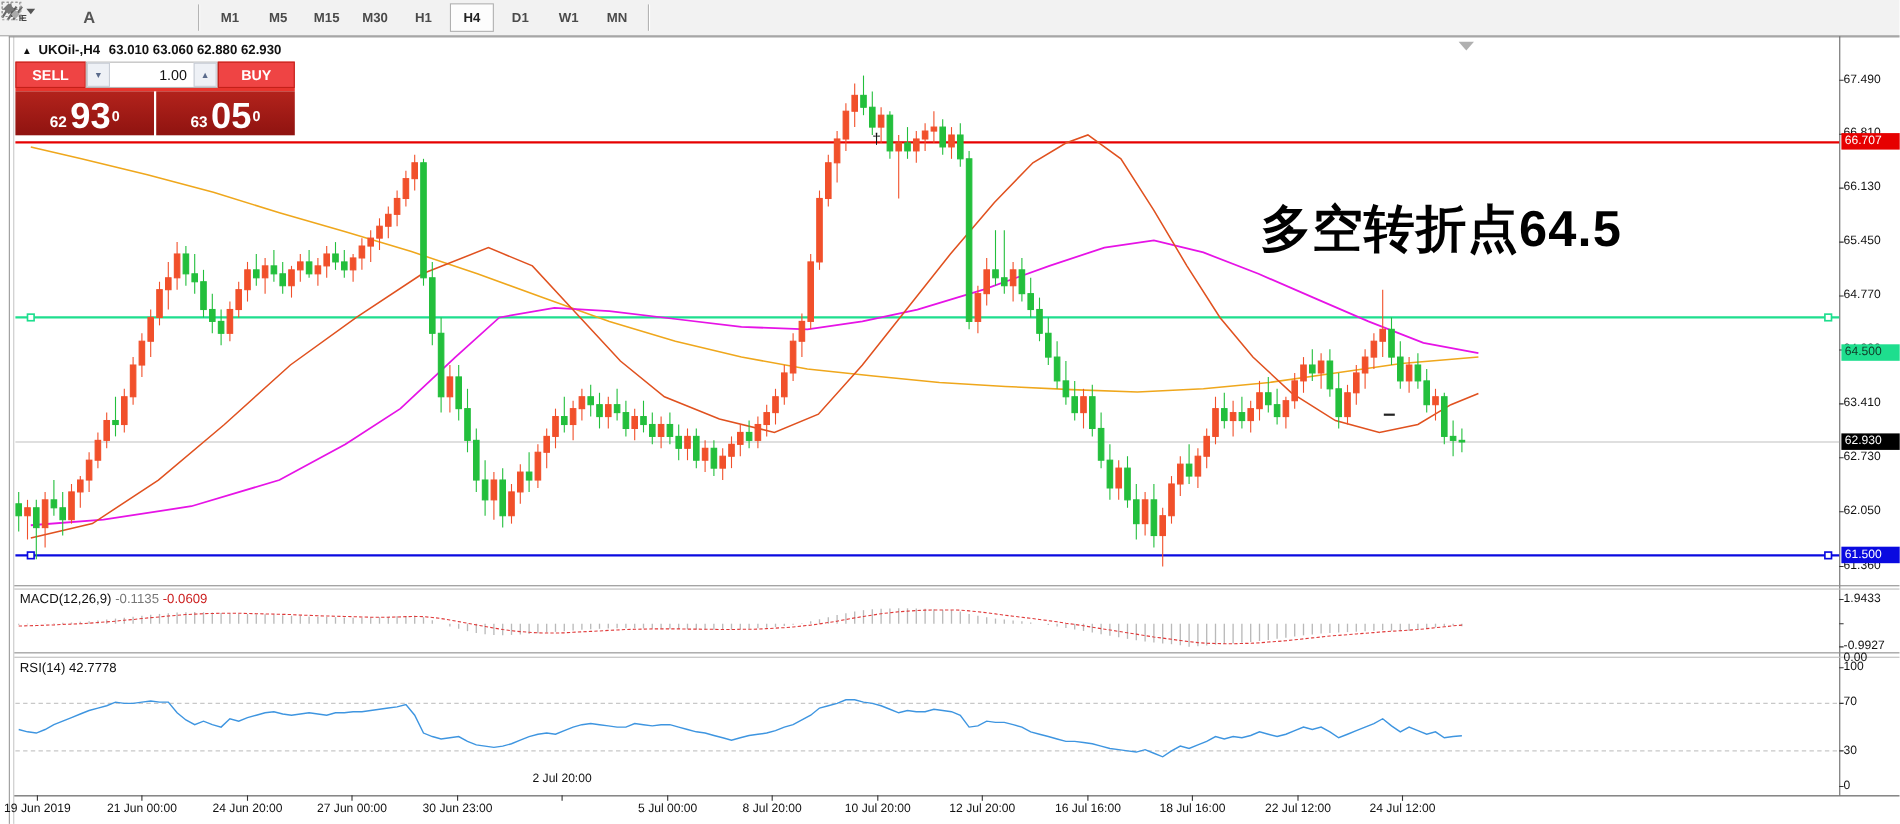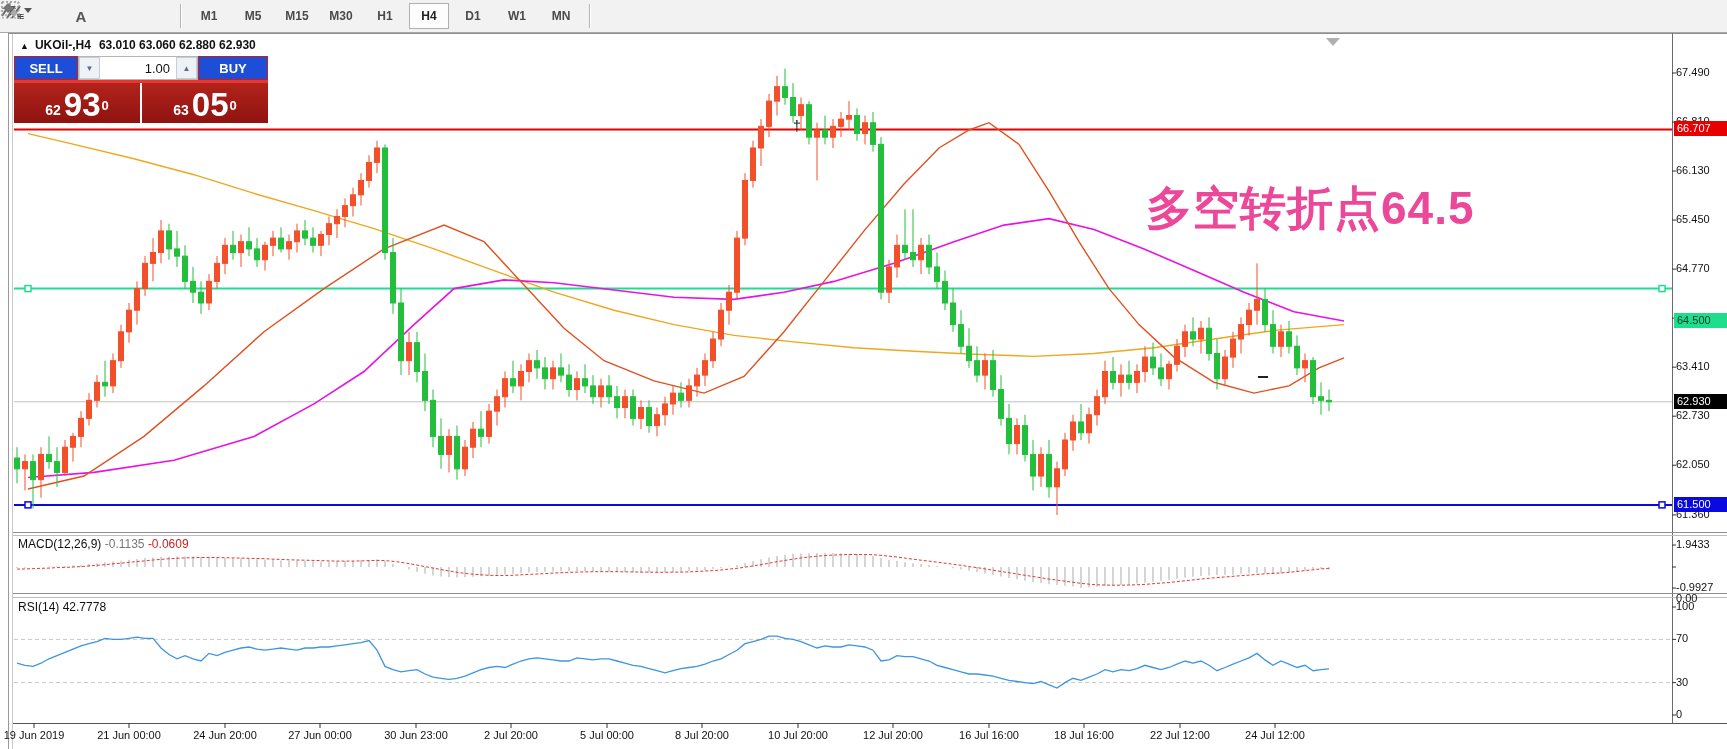--- a/index.html
+++ b/index.html
@@ -21,21 +21,21 @@
   .hline{position:absolute;height:1px;background:#8e8e8e;}
 
   
   #title-row{position:absolute;left:20px;top:38px;font-size:12px;color:#111;font-weight:bold;}
   #title-row .marker{font-size:9px;margin-right:6px;}
   #title-row .ohlc{font-weight:bold;margin-left:8px;}
 
   
   #trade{position:absolute;left:14px;top:56px;width:254px;}
   #trade-row1{display:flex;height:24px;}
-  .trade-btn{background:#1d4ed8;color:#fff;font-size:13px;font-weight:bold;
+  .trade-btn{background:#ef4444;color:#fff;font-size:13px;font-weight:bold;
     display:flex;align-items:center;justify-content:center;border:1px solid #c42019;cursor:pointer;}
   #sell-btn{width:62px;}
   #buy-btn{width:68px;}
   #vol-box{flex:1;display:flex;background:#fff;border:1px solid #b5b5b5;}
   .vol-arrow{width:19px;background:#eef1f6;border:1px solid #c8cdd6;color:#5a6b8c;font-size:8px;
     display:flex;align-items:center;justify-content:center;cursor:pointer;}
   #vol-value{flex:1;display:flex;align-items:center;justify-content:flex-end;
     padding-right:6px;font-size:13px;color:#111;}
   #red-strip{height:3px;background:#e8352e;}
   #trade-row2{display:flex;height:40px;}
@@ -155,21 +155,21 @@
         <span class="px-sup">0</span>
       </div>
       <div class="px-panel">
         <span class="px-small">63</span>
         <span class="px-big">05</span>
         <span class="px-sup">0</span>
       </div>
     </div>
   </div>
 
-  <div id="annotation" style="color: #ec4899;">多空转折点64.5</div>
+  <div id="annotation" style="color: #000000;">多空转折点64.5</div>
 
   <div class="ind-label" style="left:18px;top:537px;">
     <span>MACD(12,26,9)</span>
     <span class="v-gray">-0.1135</span>
     <span class="v-red">-0.0609</span>
   </div>
   <div class="ind-label" style="left:18px;top:600px;">
     <span>RSI(14)</span>
     <span>42.7778</span>
   </div>
@@ -741,21 +741,21 @@
       <div class="ax-label" style="left: 1676px; top: 581.045px;">-0.9927</div>
       <div class="ax-label" style="left: 1676px; top: 600px;">100</div>
       <div class="ax-label" style="left: 1676px; top: 632.4px;">70</div>
       <div class="ax-label" style="left: 1676px; top: 675.6px;">30</div>
       <div class="ax-label" style="left: 1676px; top: 708px;">0</div>
       <div class="date-label" style="left: 34px; top: 729px;">19 Jun 2019</div>
       <div class="date-label" style="left: 129px; top: 729px;">21 Jun 00:00</div>
       <div class="date-label" style="left: 225px; top: 729px;">24 Jun 20:00</div>
       <div class="date-label" style="left: 320px; top: 729px;">27 Jun 00:00</div>
       <div class="date-label" style="left: 416px; top: 729px;">30 Jun 23:00</div>
-      <div class="date-label" style="left: 511px; top: 729px;">2 Jul 20:00</div>
+      <div class="date-label" style="left: 511px; top: 702px;">2 Jul 20:00</div>
       <div class="date-label" style="left: 607px; top: 729px;">5 Jul 00:00</div>
       <div class="date-label" style="left: 702px; top: 729px;">8 Jul 20:00</div>
       <div class="date-label" style="left: 798px; top: 729px;">10 Jul 20:00</div>
       <div class="date-label" style="left: 893px; top: 729px;">12 Jul 20:00</div>
       <div class="date-label" style="left: 989px; top: 729px;">16 Jul 16:00</div>
       <div class="date-label" style="left: 1084px; top: 729px;">18 Jul 16:00</div>
       <div class="date-label" style="left: 1180px; top: 729px;">22 Jul 12:00</div>
       <div class="date-label" style="left: 1275px; top: 729px;">24 Jul 12:00</div>
     </div>
 

